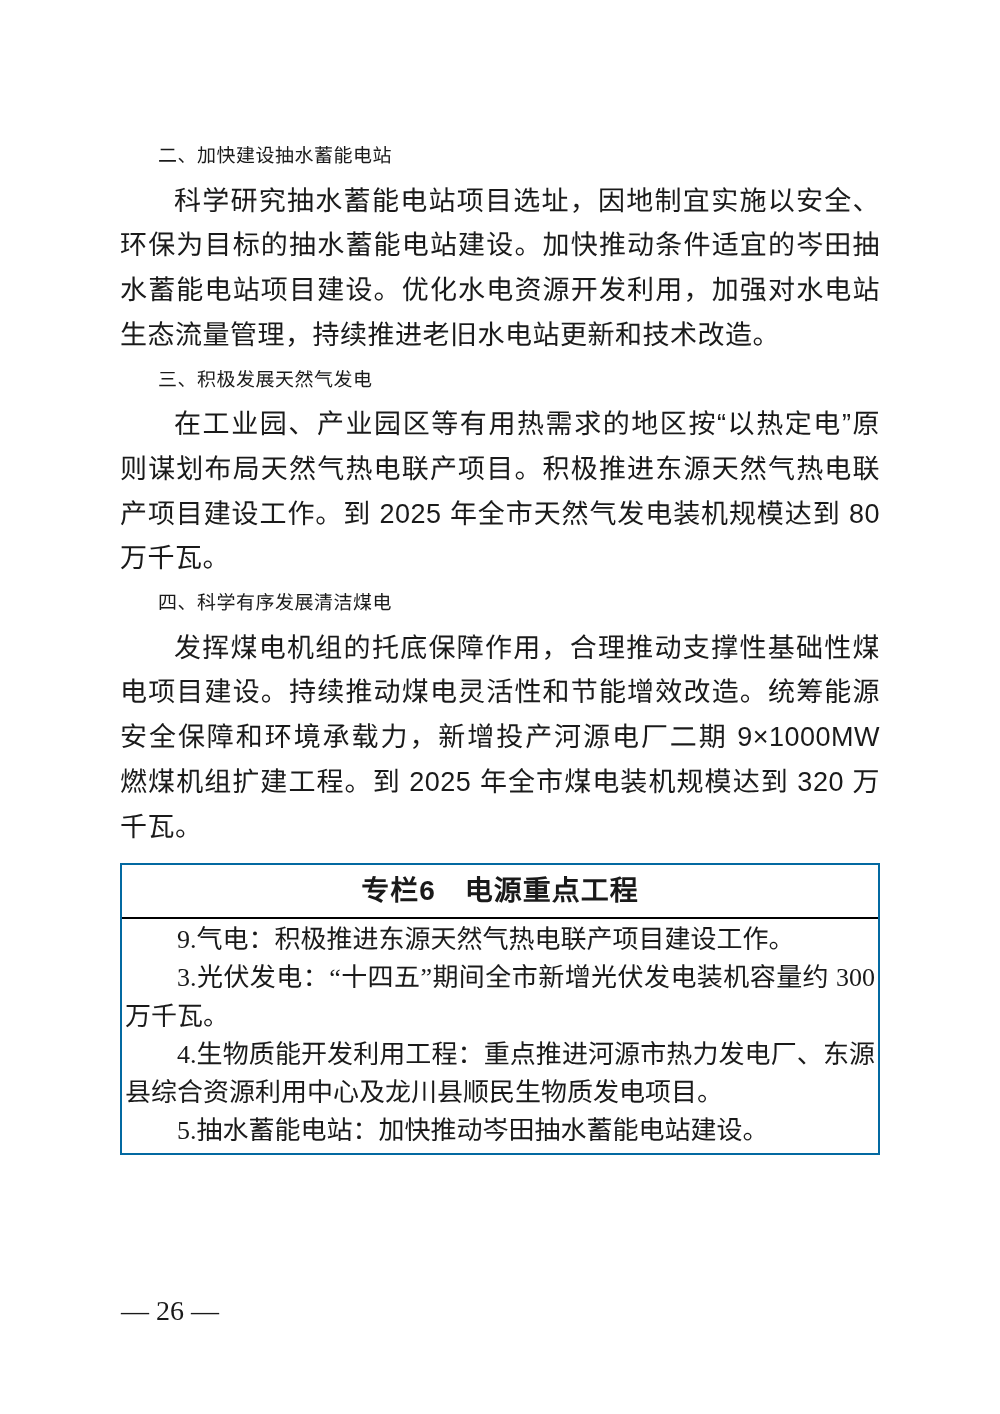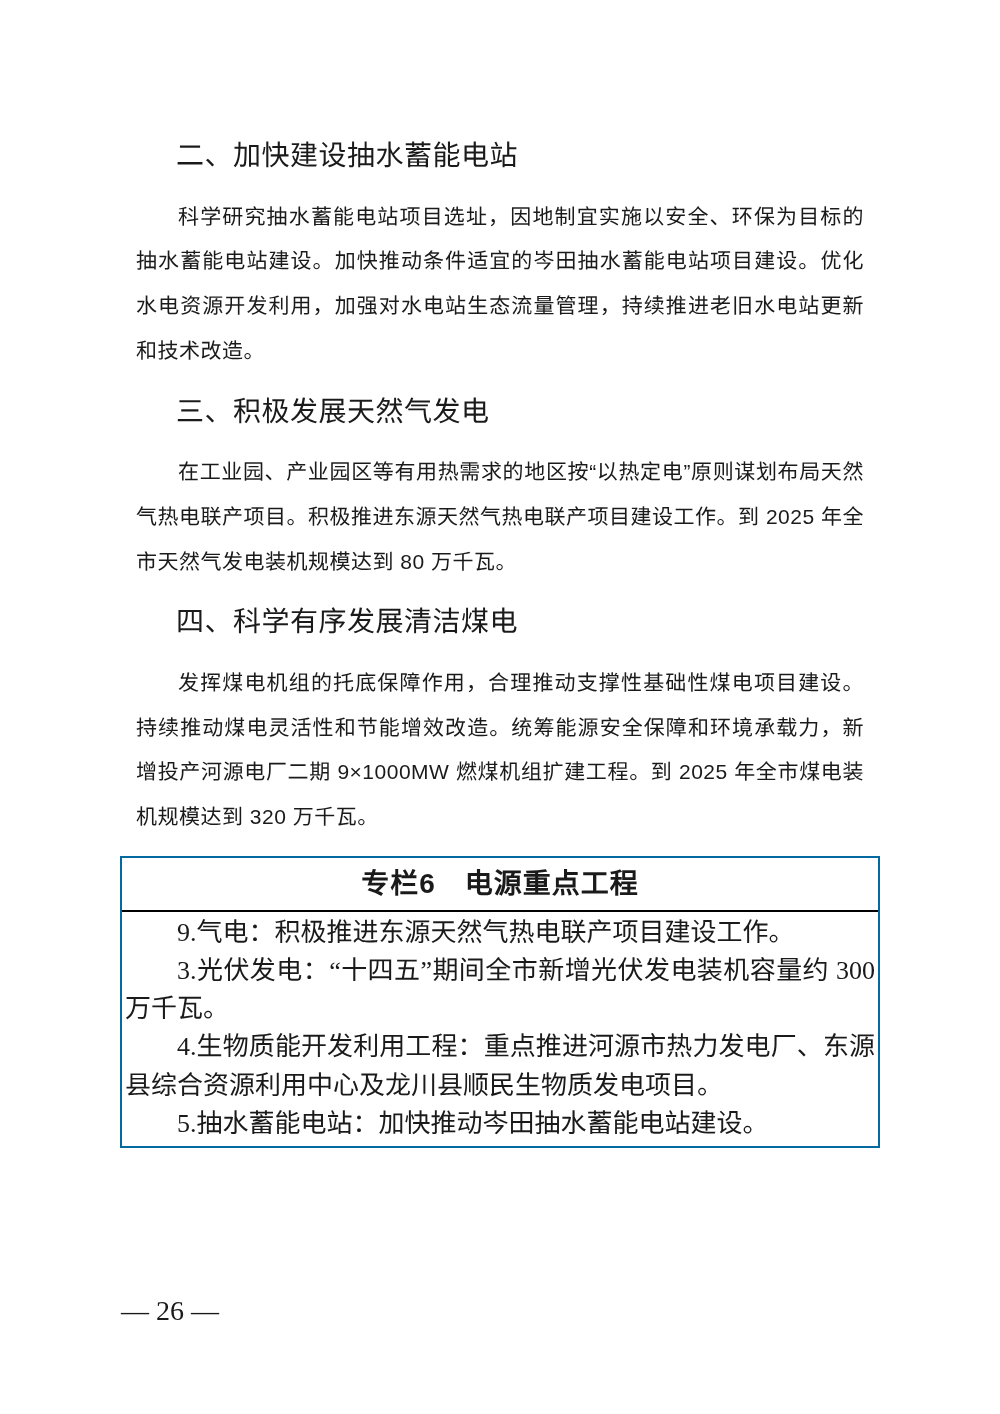--- a/index.html
+++ b/index.html
@@ -17,30 +17,30 @@
   }
   .content {
     margin: 0 120px 0 120px;
     width: 760px;
     padding-top: 134px;
   }
   .sub-heading {
     margin: 0;
     font-family: "Liberation Sans", sans-serif;
     font-weight: 500;
-    font-size: 28px;
+    font-size: 19px;
     line-height: 44.7px;
     text-indent: 2em;
     letter-spacing: 0.5px;
   }
   .body-para {
-    margin: 16px;
+    margin: 0;
     font-family: "Liberation Sans", sans-serif;
     font-weight: 400;
-    font-size: 21px;
+    font-size: 27px;
     line-height: 44.7px;
     text-indent: 2em;
     text-align: justify;
     text-justify: inter-ideograph;
     letter-spacing: 0.5px;
   }
   .callout {
     margin-top: 14px;
     border: 2px solid #0369a1;
   }

